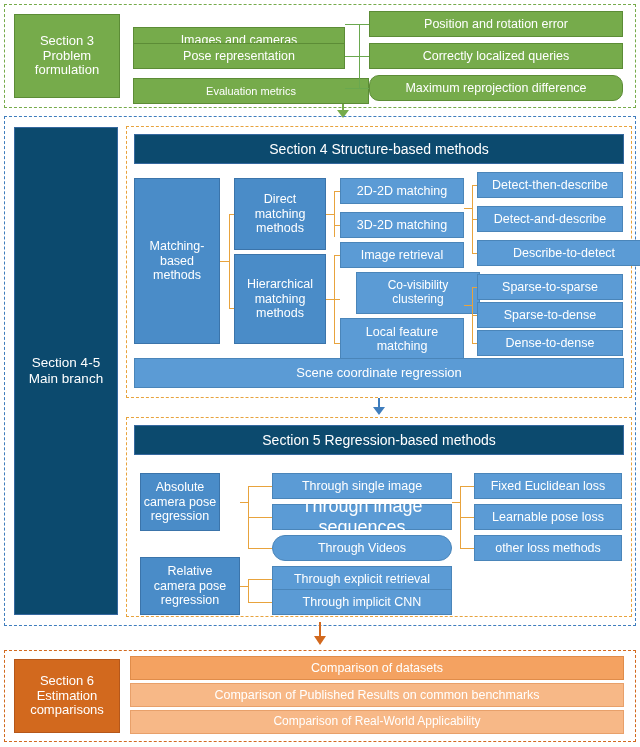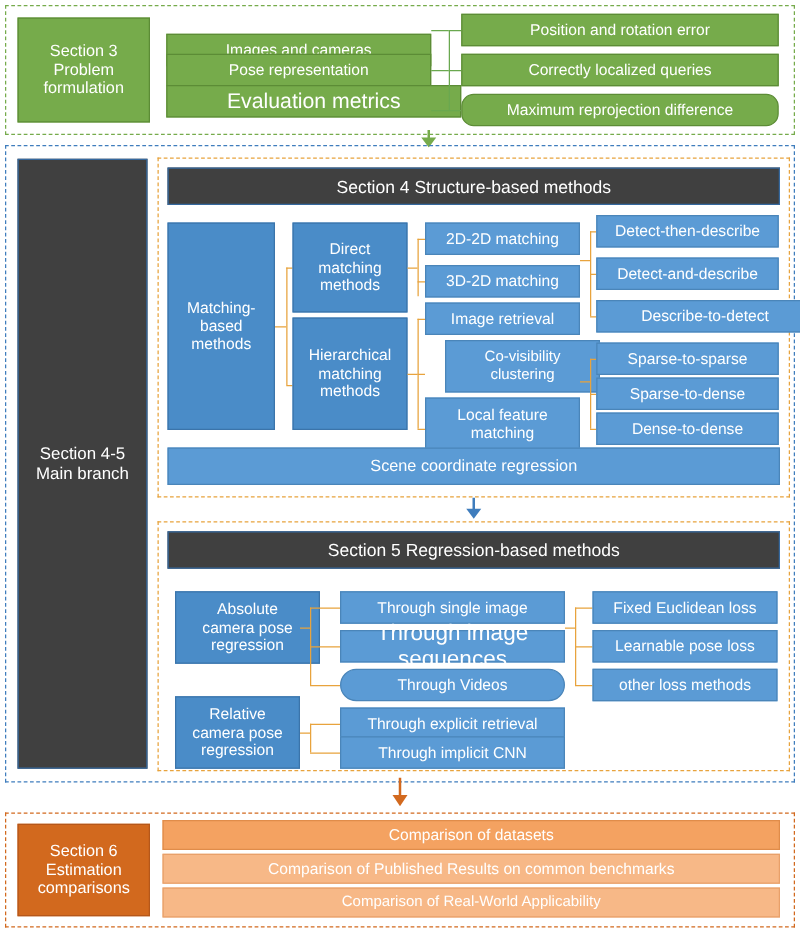--- a/index.html
+++ b/index.html
@@ -27,21 +27,21 @@
     justify-content: center;
     text-align: center;
     color: #ffffff;
     line-height: 1.15;
   }
   .green {
     background: #76ab4b;
     border: 1px solid #5c8c36;
   }
   .blue {
-    background: #404040;
+    background: #0c4a6e;
     border: 1px solid #35689e;
   }
   .blue-mid {
     background: #4a8cc8;
     border: 1px solid #3b74aa;
   }
   .blue-light {
     background: #5b9bd5;
     border: 1px solid #4a85b9;
   }
@@ -120,21 +120,21 @@
     <span>Problem</span>
     <span>formulation</span>
   </div>
 
   <div class="box green" style="left:133px; top:11px; width:212px; height:26px; font-size:12.5px;margin-top:16px;">
     <span>Images and cameras</span>
   </div>
   <div class="box green" style="left:133px; top:43px; width:212px; height:26px; font-size:12.5px;">
     <span>Pose representation</span>
   </div>
-  <div class="box green" style="left:133px; top:68px; width:236px; height:26px; font-size:17px;">
+  <div class="box green" style="left:133px; top:78px; width:236px; height:26px; font-size:11px;">
     <span>Evaluation metrics</span>
   </div>
 
   <div class="line-h" style="left:345px; top:24px; width:14px;"></div>
   <div class="line-h" style="left:345px; top:56px; width:14px;"></div>
   <div class="line-h" style="left:345px; top:88px; width:14px;"></div>
   <div class="line-v" style="left:359px; top:24px; height:64px;"></div>
   <div class="line-h" style="left:359px; top:24px; width:10px;"></div>
   <div class="line-h" style="left:359px; top:56px; width:10px;"></div>
   <div class="line-h" style="left:359px; top:88px; width:10px;"></div>
@@ -260,21 +260,21 @@
     <line x1="9" y1="0" x2="9" y2="10" stroke="#3f7dbd" stroke-width="2"></line>
     <polygon points="3,9 15,9 9,17" fill="#3f7dbd"></polygon>
   </svg>
 
   <div class="dash-orange" style="left:126px; top:417px; width:506px; height:200px;"></div>
 
   <div class="box blue" style="left:134px; top:425px; width:490px; height:30px; font-size:14px;">
     <span>Section 5 Regression-based methods</span>
   </div>
 
-  <div class="box blue-mid two-line" style="left:140px; top:473px; width:116px; height:58px; font-size:12.5px;">
+  <div class="box blue-mid two-line" style="left:140px; top:473px; width:80px; height:58px; font-size:12.5px;">
     <span>Absolute</span>
     <span>camera pose</span>
     <span>regression</span>
   </div>
 
   <div class="box blue-mid two-line" style="left:140px; top:557px; width:100px; height:58px; font-size:12.5px;">
     <span>Relative</span>
     <span>camera pose</span>
     <span>regression</span>
   </div>

